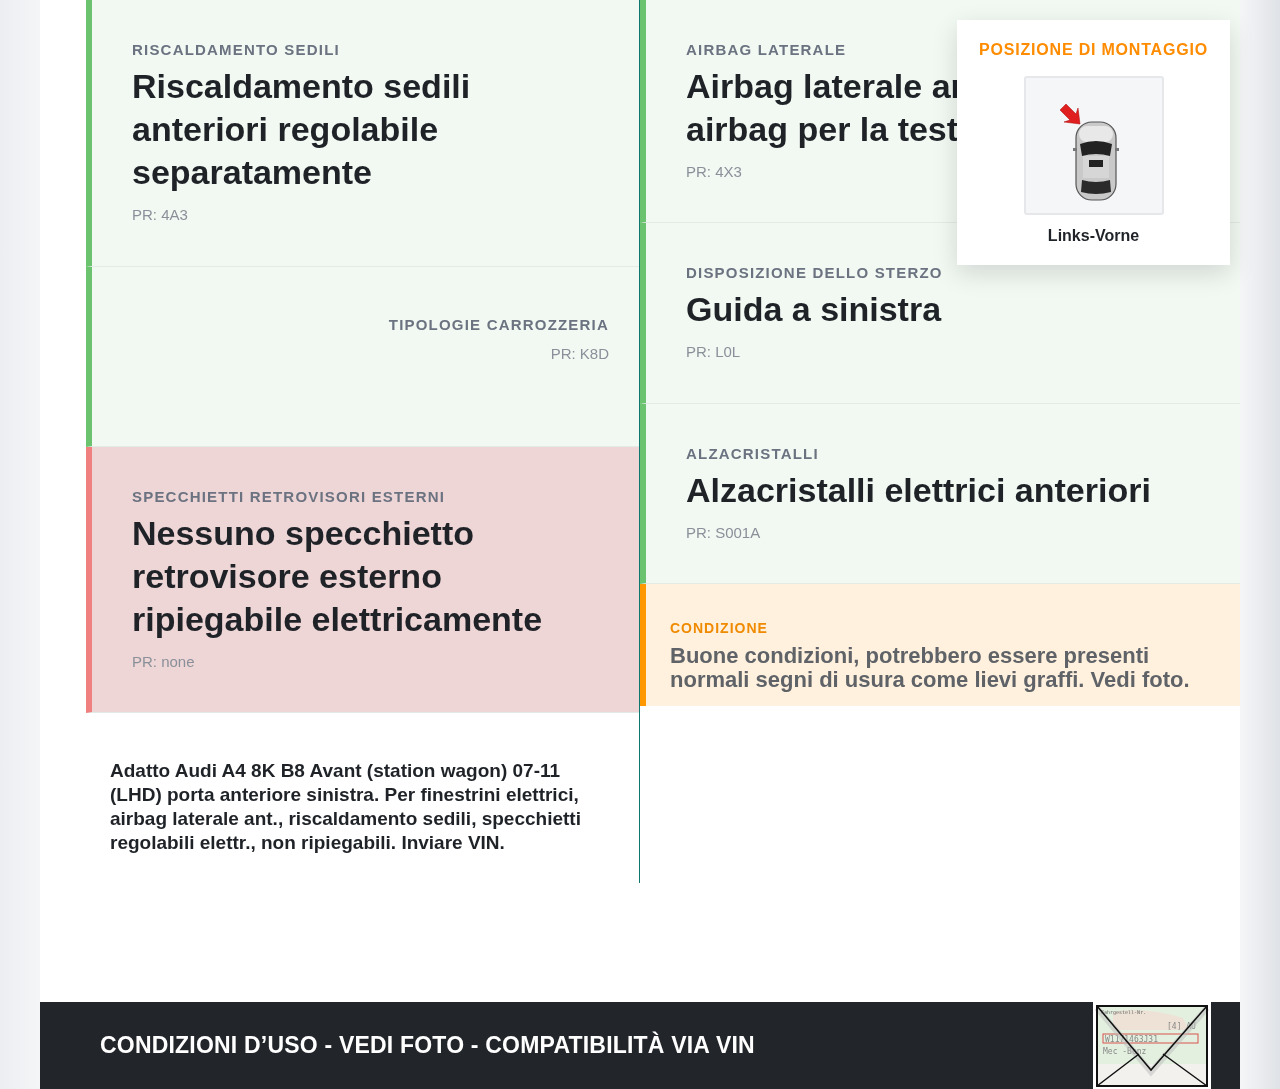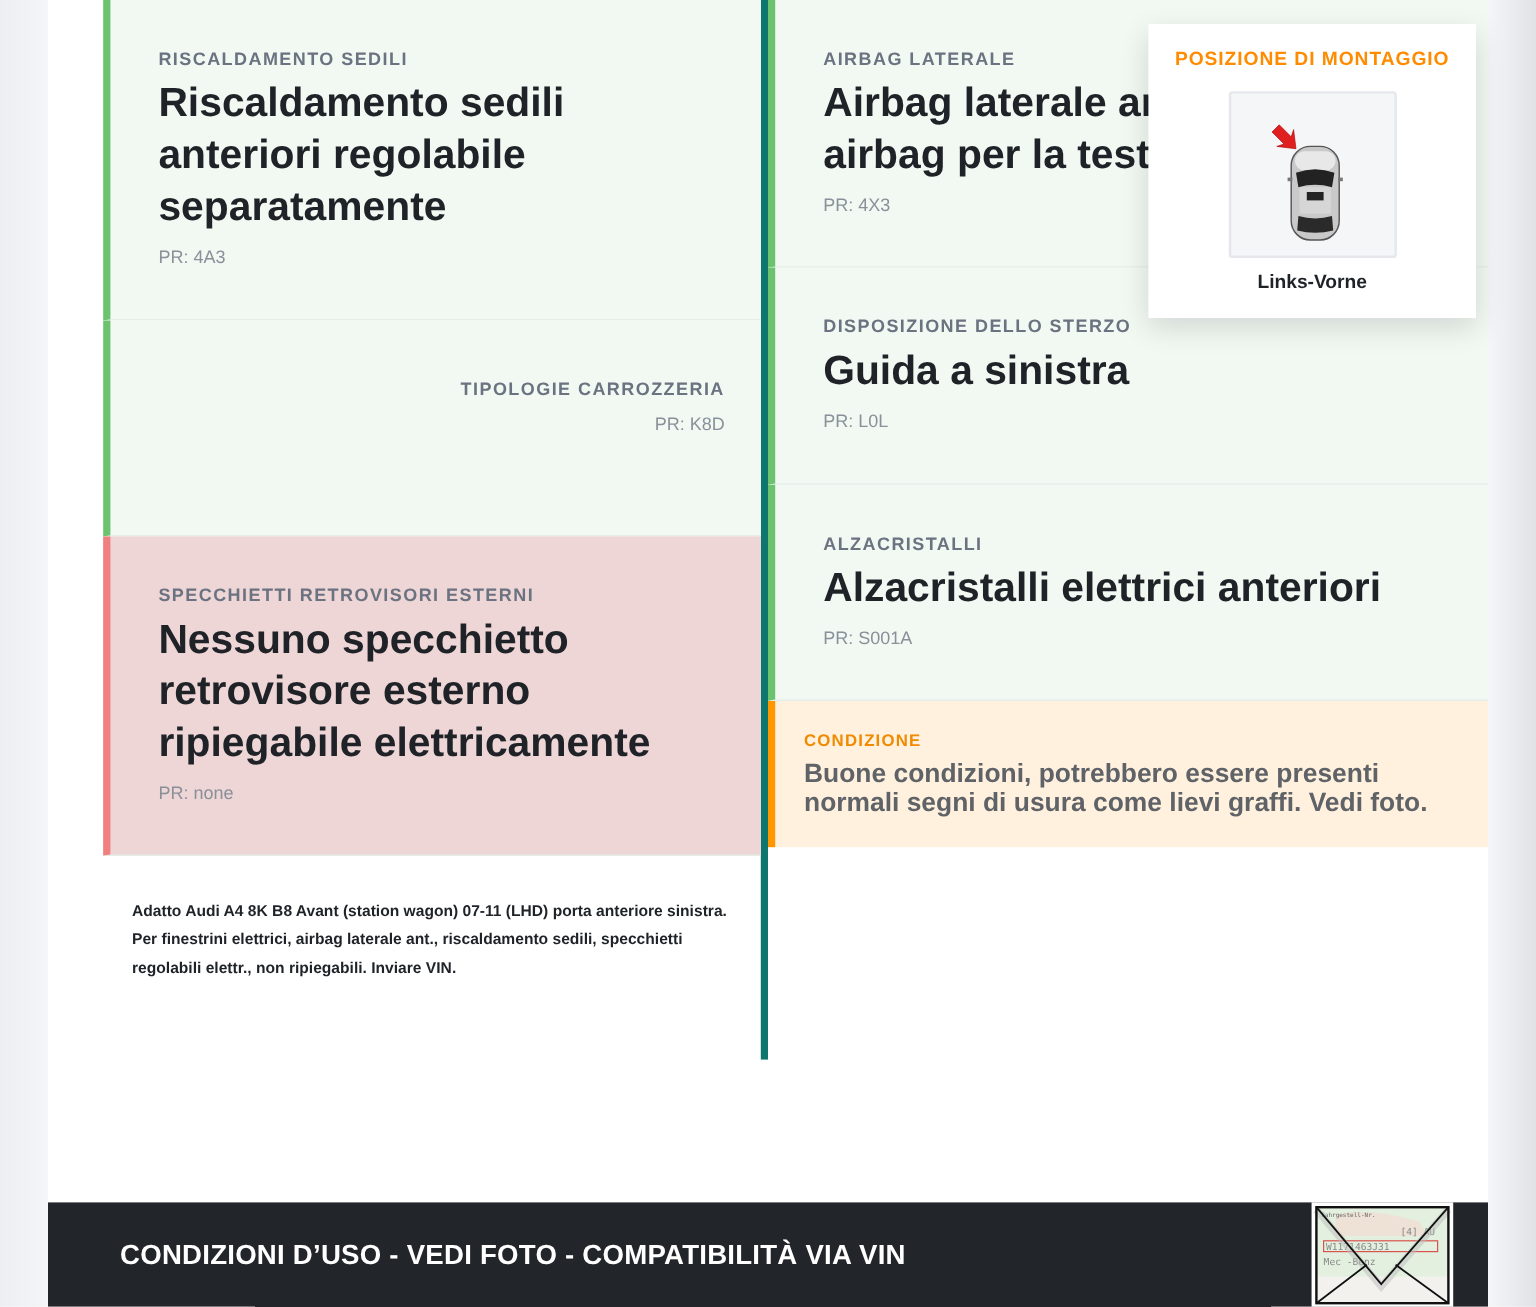--- a/index.html
+++ b/index.html
@@ -17,21 +17,21 @@
     height: 120px;
     background: linear-gradient(120deg, #ff8c00 0%, #f28500 50%, #d97200 100%);
     display: flex; align-items: center; padding-left: 60px;
   }
   .header h1 {
     color: #ffffff; font-size: 50px; font-weight: 700; letter-spacing: 0.5px;
     margin-top: -10px;
   }
   .grid { position: relative; display: flex; }
   .col { width: 600px; }
-  .col.left { border-right: 6px solid #0f766e; padding-left: 46px; }
+  .col.left { border-right: 1px solid #0f766e; padding-left: 46px; }
   .card {
     position: relative;
     border-left: 6px solid #6cc36f;
     background: #f2f9f3;
     border-bottom: 1px solid #e2ebe6;
     padding-left: 40px; padding-right: 30px;
   }
   .card.neg { border-left-color: #f08080; background: #eed5d6; }
   .card .label {
     font-size: 15px; font-weight: 700; color: #6b7280; letter-spacing: 1.2px;
@@ -45,28 +45,28 @@
 
   .c1 { height: 267px; padding-top: 41px; }
   .c2 { height: 180px; padding-top: 49px; text-align: right; }
   .c3 { height: 266px; padding-top: 41px; }
   .r1 { height: 223px; padding-top: 41px; }
   .r2 { height: 181px; padding-top: 41px; }
   .r3 { height: 180px; padding-top: 41px; }
 
   .cond {
     border-left: 6px solid #ff9800; background: #fff1de;
-    height: 122px; padding: 25px 30px 0 24px;
+    height: 122px; padding: 36px 30px 0 24px;
   }
   .cond .label { font-size: 14px; font-weight: 700; color: #f08a00; letter-spacing: 1px; }
   .cond .text { font-size: 22px; color: #5f6368; line-height: 24px; margin-top: 8px; font-weight: 600; }
 
   .compat { padding: 26px 24px 0 24px; height: 170px; }
   .compat .label { font-size: 14px; font-weight: 700; color: #6b7280; letter-spacing: 1px; }
-  .compat .text { font-size: 13px; color: #1f2328; line-height: 24px; margin-top: 8px; font-weight: 600; }
+  .compat .text { font-size: 19px; color: #1f2328; line-height: 24px; margin-top: 20px; font-weight: 600; }
 
   .footer {
     position: absolute; left: 0; top: 1002px; width: 1200px; height: 87px;
     background: #222529; display: flex; align-items: center; padding-left: 60px;
   }
   .footer .tag { color: #ffffff; font-size: 23px; font-weight: 700; letter-spacing: 0.2px; }
   .vin-img {
     position: absolute; left: 1053px; top: 0; width: 118px; height: 87px;
     background: #ffffff; overflow: hidden;
   }

